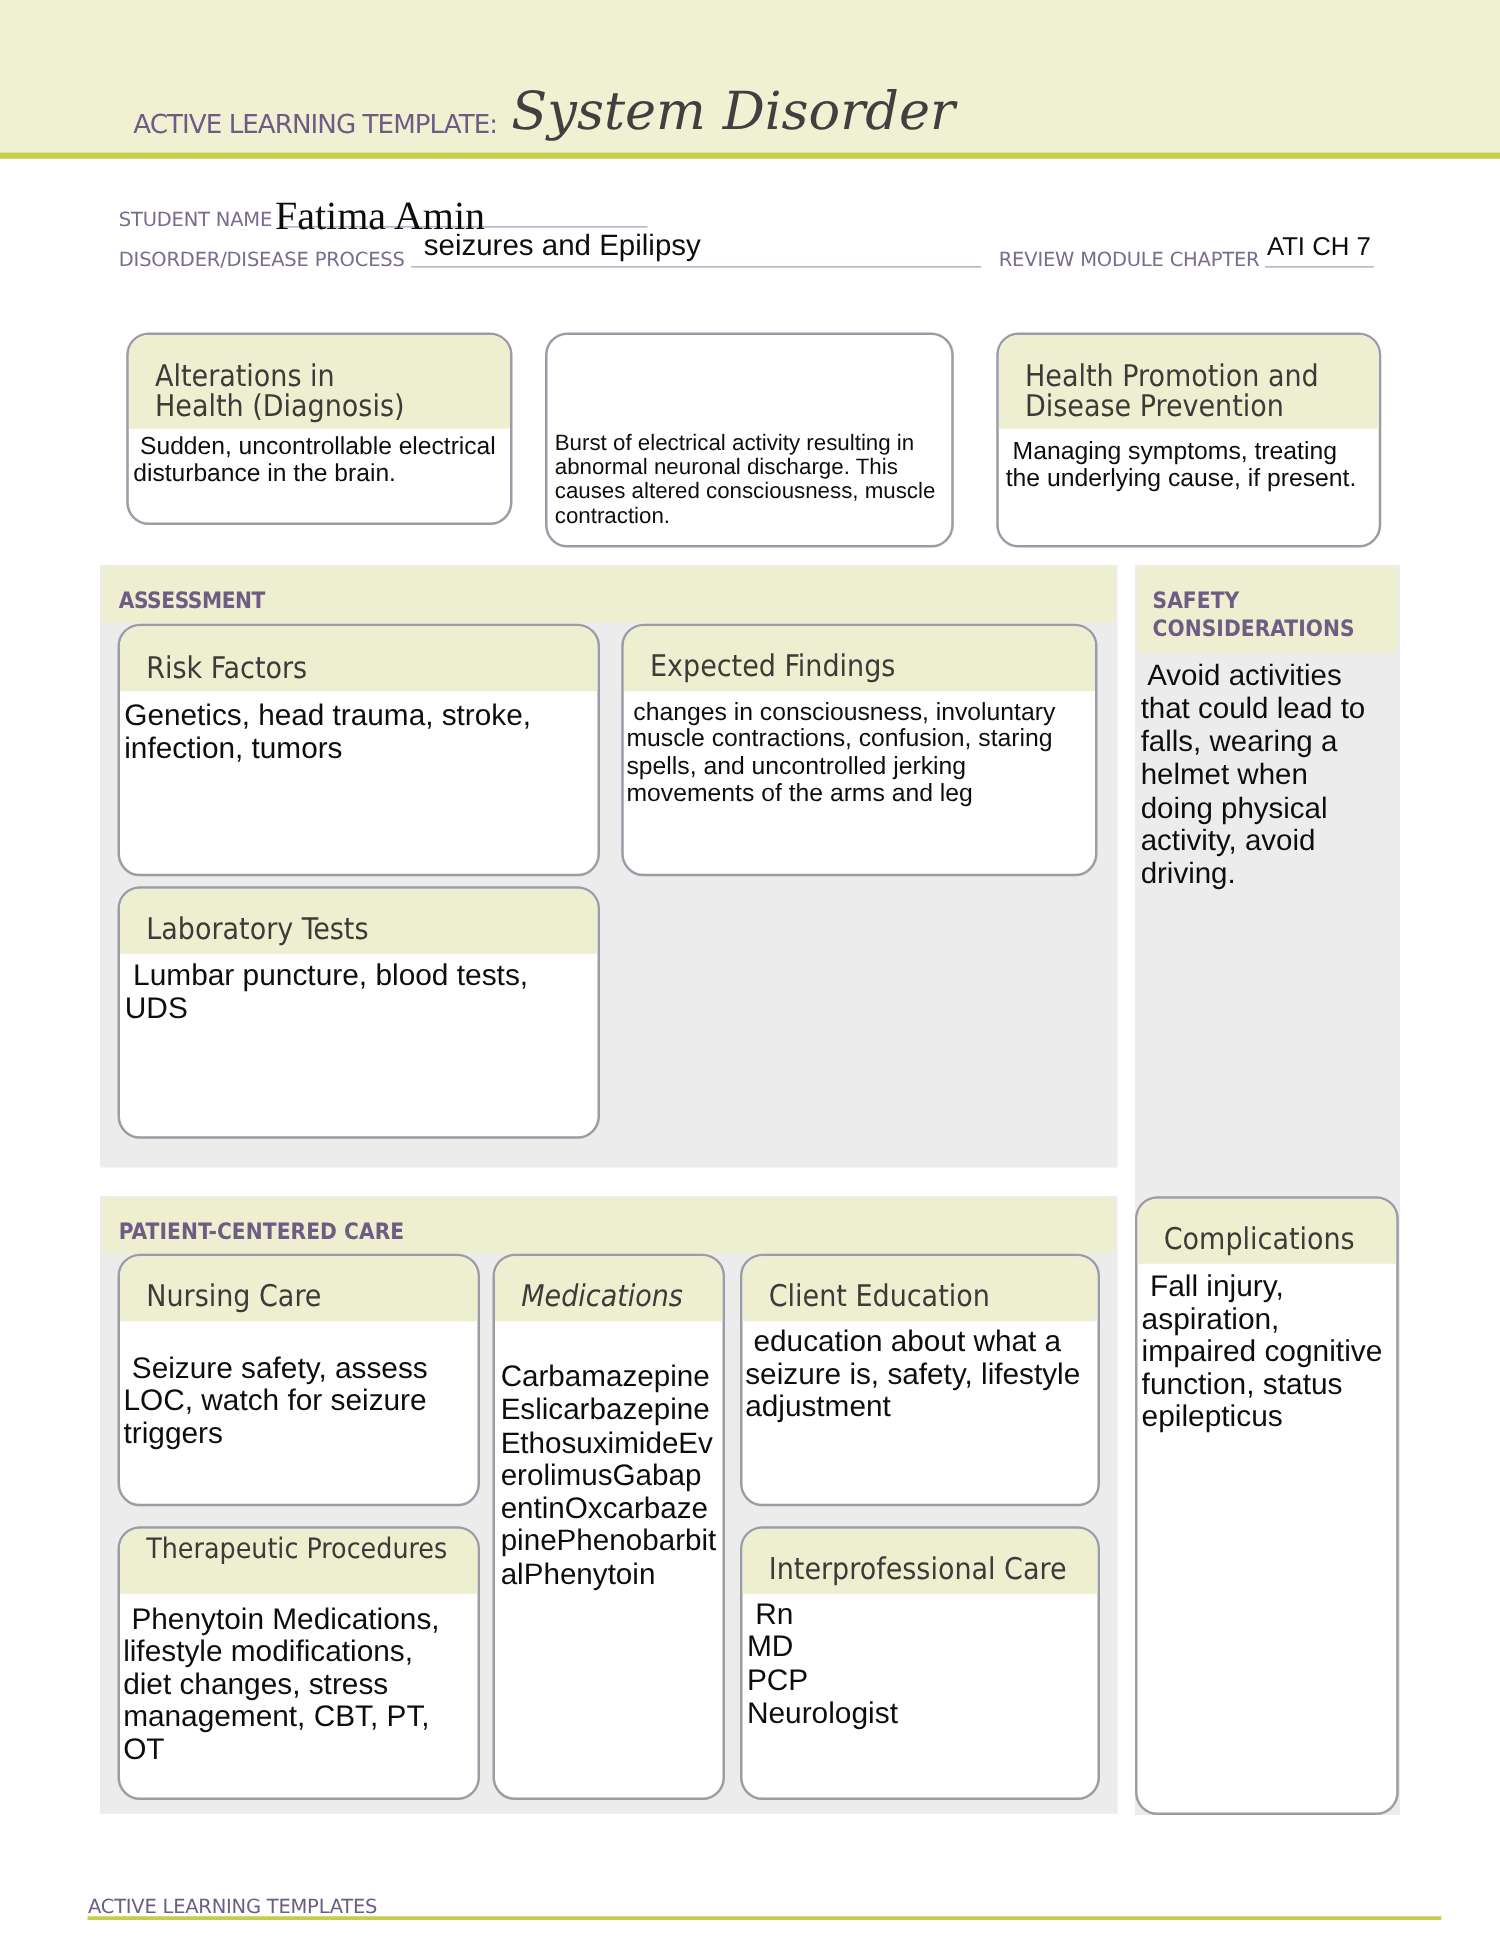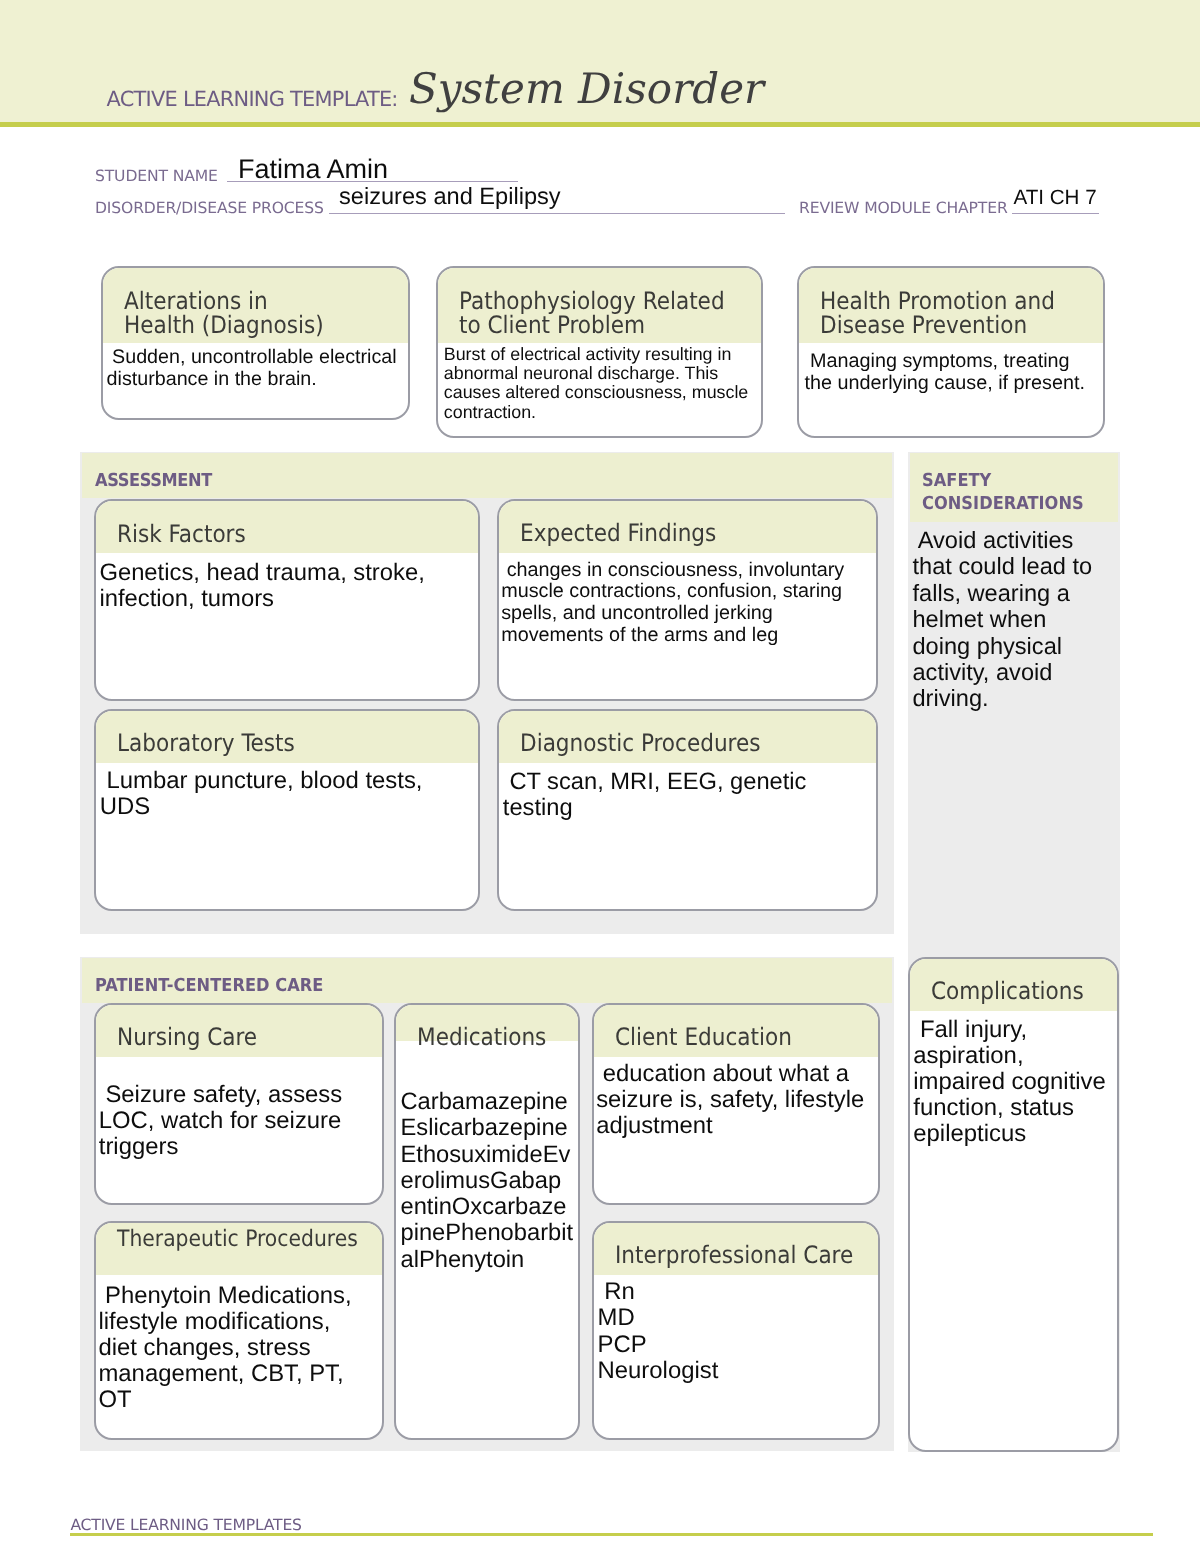--- a/index.html
+++ b/index.html
@@ -33,39 +33,37 @@
 <body>
 
 <div class="page">
   <div class="topband"></div>
   <div class="toprule"></div>
   <div class="hdr-label">ACTIVE LEARNING TEMPLATE:</div>
   <div class="hdr-title">System Disorder</div>
 
   <div class="flabel" style="left:95px;top:166.5px;">STUDENT NAME</div>
   <div class="fline" style="left:227px;top:181px;width:291px;"></div>
-  <div class="fval" style="left:238px;top:154px;font-size:27px;">Fatima Amin</div>
+  <div class="fval" style="left:220px;top:154px;font-size:32px;font-family:Liberation Serif, serif;">Fatima Amin</div>
 
   <div class="flabel" style="left:95px;top:198.5px;">DISORDER/DISEASE PROCESS</div>
   <div class="fline" style="left:329px;top:213px;width:456px;"></div>
   <div class="fval" style="left:339px;top:183.5px;font-size:23.6px;">seizures and Epilipsy</div>
 
   <div class="flabel" style="left:799px;top:198.5px;">REVIEW MODULE CHAPTER</div>
   <div class="fline" style="left:1012px;top:213px;width:87px;"></div>
   <div class="fval" style="left:1013.5px;top:185.5px;font-size:20.6px;">ATI CH 7</div>
 
   <div class="card" style="left:101px;top:266px;width:309px;height:154px;">
     <div class="chead" style="height:75px;padding:22.4px 0 0 21px;line-height:23.6px;">Alterations in
 Health (Diagnosis)</div>
     <div class="cbody" style="left:3.6px;top:79px;font-size:19.7px;line-height:21.8px;"> Sudden, uncontrollable electrical
 disturbance in the brain.</div>
   </div>
   <div class="card" style="left:436px;top:266px;width:327px;height:172px;">
-    <div class="chead" style="height:75px;padding:22.4px 0 0 21px;line-height:23.6px;">Pathophysiology Related
-to Client Problem</div>
     <div class="cbody" style="left:5.8px;top:76.5px;font-size:17.85px;line-height:19.4px;">Burst of electrical activity resulting in
 abnormal neuronal discharge. This
 causes altered consciousness, muscle
 contraction.</div>
   </div>
   <div class="card" style="left:797px;top:266px;width:308px;height:172px;">
     <div class="chead" style="height:75px;padding:22.4px 0 0 21px;line-height:23.6px;">Health Promotion and
 Disease Prevention</div>
     <div class="cbody" style="left:5.6px;top:81.5px;font-size:19.8px;line-height:22px;"> Managing symptoms, treating
 the underlying cause, if present.</div>
@@ -85,25 +83,20 @@
     <div class="cbody" style="left:2.2px;top:58.5px;font-size:19.8px;line-height:21.9px;"> changes in consciousness, involuntary
 muscle contractions, confusion, staring
 spells, and uncontrolled jerking
 movements of the arms and leg</div>
   </div>
   <div class="card" style="left:94px;top:709px;width:386px;height:202px;">
     <div class="chead" style="height:52px;padding:21.4px 0 0 21px;line-height:23.6px;">Laboratory Tests</div>
     <div class="cbody" style="left:3.8px;top:57px;font-size:23.9px;line-height:26.4px;"> Lumbar puncture, blood tests,
 UDS</div>
   </div>
-  <div class="card" style="left:497px;top:709px;width:381px;height:202px;">
-    <div class="chead" style="height:52px;padding:21.4px 0 0 21px;line-height:23.6px;">Diagnostic Procedures</div>
-    <div class="cbody" style="left:3.8px;top:58px;font-size:23.7px;line-height:26.4px;"> CT scan, MRI, EEG, genetic
-testing</div>
-  </div>
 
   <div class="panel" style="left:908px;top:452px;width:212px;height:999.5px;"></div>
   <div class="phead" style="left:910px;top:453px;width:208px;height:69px;"></div>
   <div class="ptext" style="left:922px;top:470px;line-height:22.8px;">SAFETY
 CONSIDERATIONS</div>
   <div class="cbody" style="left:912.5px;top:528px;font-size:23.6px;line-height:26.4px;"> Avoid activities
 that could lead to
 falls, wearing a
 helmet when
 doing physical
@@ -114,21 +107,21 @@
   <div class="phead" style="left:82px;top:958px;width:810px;height:45px;"></div>
   <div class="ptext" style="left:95px;top:975px;line-height:22.8px;">PATIENT-CENTERED CARE</div>
 
   <div class="card" style="left:94px;top:1003px;width:290px;height:202px;">
     <div class="chead" style="height:52px;padding:21.4px 0 0 21px;line-height:23.6px;">Nursing Care</div>
     <div class="cbody" style="left:2.8px;top:59.5px;font-size:23.85px;line-height:26.1px;margin-top:17px;"> Seizure safety, assess
 LOC, watch for seizure
 triggers</div>
   </div>
   <div class="card" style="left:394px;top:1003px;width:186px;height:437px;">
-    <div class="chead" style="height:36px;padding:21.4px 0 0 21px;line-height:23.6px;">Medications</div>
+    <div class="chead" style="height:52px;padding:21.4px 0 0 21px;line-height:23.6px;font-style:italic;">Medications</div>
     <div class="cbody" style="left:4.5px;top:84px;font-size:23.7px;line-height:26.3px;">Carbamazepine
 Eslicarbazepine
 EthosuximideEv
 erolimusGabap
 entinOxcarbaze
 pinePhenobarbit
 alPhenytoin</div>
   </div>
   <div class="card" style="left:592px;top:1003px;width:288px;height:202px;">
     <div class="chead" style="height:52px;padding:21.4px 0 0 21px;line-height:23.6px;">Client Education</div>

